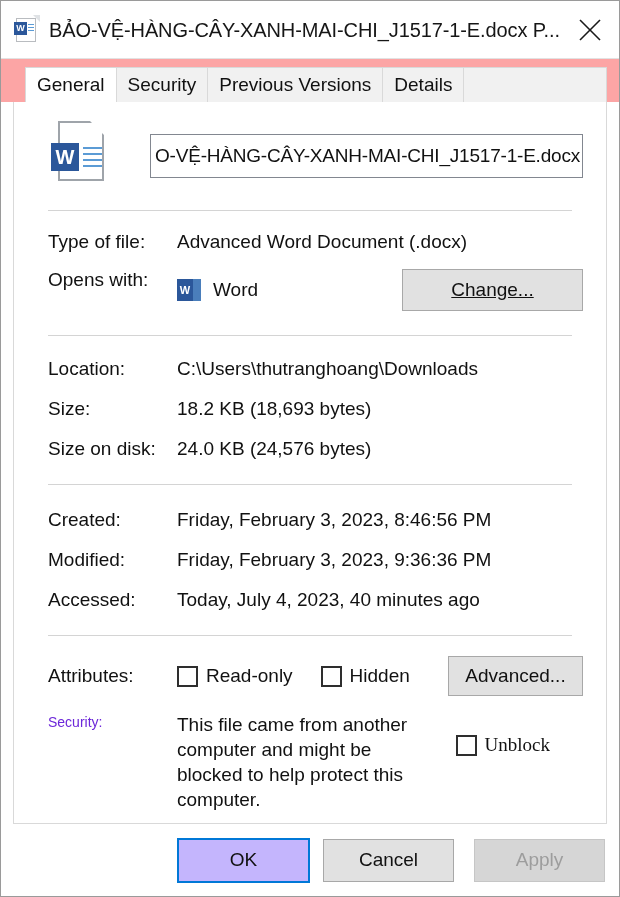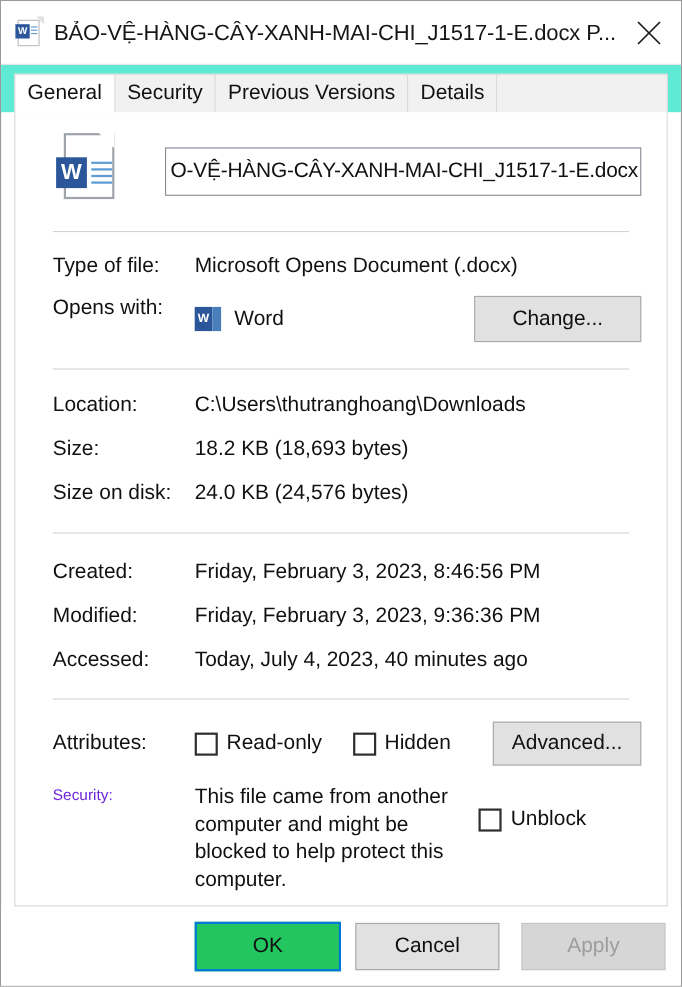--- a/index.html
+++ b/index.html
@@ -108,23 +108,23 @@
   .titlebar-underline {
     position: absolute;
     left: 0; right: 0; bottom: 0;
     height: 1px;
     background: #e2e2e2;
   }
 
   
   .tabstrip-wrap {
     flex: 0 0 auto;
-    padding: 8px 12px 0 12px;
-    box-sizing: border-box;
-    background: #5eead4;
+    padding: 8px 12px 0 24px;
+    box-sizing: border-box;
+    background: #fca5a5;
   }
   .tabstrip {
     position: relative;
     height: 35px;
     background: #f1f1f1;
     border: 1px solid #d9d9d9;
     border-bottom: none;
     box-sizing: border-box;
     display: flex;
     align-items: stretch;
@@ -321,26 +321,27 @@
     background: #e1e1e1;
     border: 1px solid #a8a8a8;
     box-sizing: border-box;
     display: flex;
     align-items: center;
     justify-content: center;
     cursor: default;
     white-space: nowrap;
   }
   .btn.disabled { color: #9d9d9d; background: #d6d6d6; border-color: #c6c6c6; margin-left: 20px; }
-  .btn.default  { background: #22c55e; border: 2px solid #0078d7; }
+  .btn.default  { background: #c4b5fd; border: 2px solid #0078d7; }
   .btn-change {
-    width: 152px;
+    width: 181px;
     height: 42px;
     margin-left: auto;
     margin-right: 3px;
+    text-decoration: underline;
   }
   .btn-advanced {
     width: 135px;
     height: 40px;
     margin-left: auto;
     margin-right: 3px;
   }
 
   
   .cbx {
@@ -370,22 +371,23 @@
   .sec-row { display: flex; align-items: flex-start; padding-left: 14px; }
   .sec-row .lbl { flex: 0 0 129px; font-size: 14px; color: #6d28d9; padding-top: 2px; }
   .sec-text {
     flex: 0 0 250px;
     font-size: 19px;
     color: #111111;
     line-height: 25px;
   }
   .unblock-wrap {
     margin-left: auto;
-    margin-right: 53px;
+    margin-right: 36px;
     padding-top: 22px;
+    font-family: Liberation Serif, serif;
   }
   .unblock-wrap .cbx { margin-right: 0; }
 
   
   .footer {
     flex: 0 0 auto;
     height: 72px;
     display: flex;
     align-items: center;
     justify-content: flex-end;
@@ -463,21 +465,21 @@
         <span>O-VỆ-HÀNG-CÂY-XANH-MAI-CHI_J1517-1-E.docx</span>
       </div>
     </div>
 
     <div class="gap-12"></div>
     <div class="sep"></div>
     <div class="gap-20"></div>
 
     <div class="row">
       <div class="lbl">Type of file:</div>
-      <div class="val">Microsoft Opens Document (.docx)</div>
+      <div class="val">Advanced Word Document (.docx)</div>
     </div>
 
     <div class="gap-16"></div>
 
     <div class="row">
       <div class="lbl">Opens with:</div>
       <div class="openswith">
         <div class="word-app-icon">
           <div class="wai-l">W</div>
           <div class="wai-r"></div>

